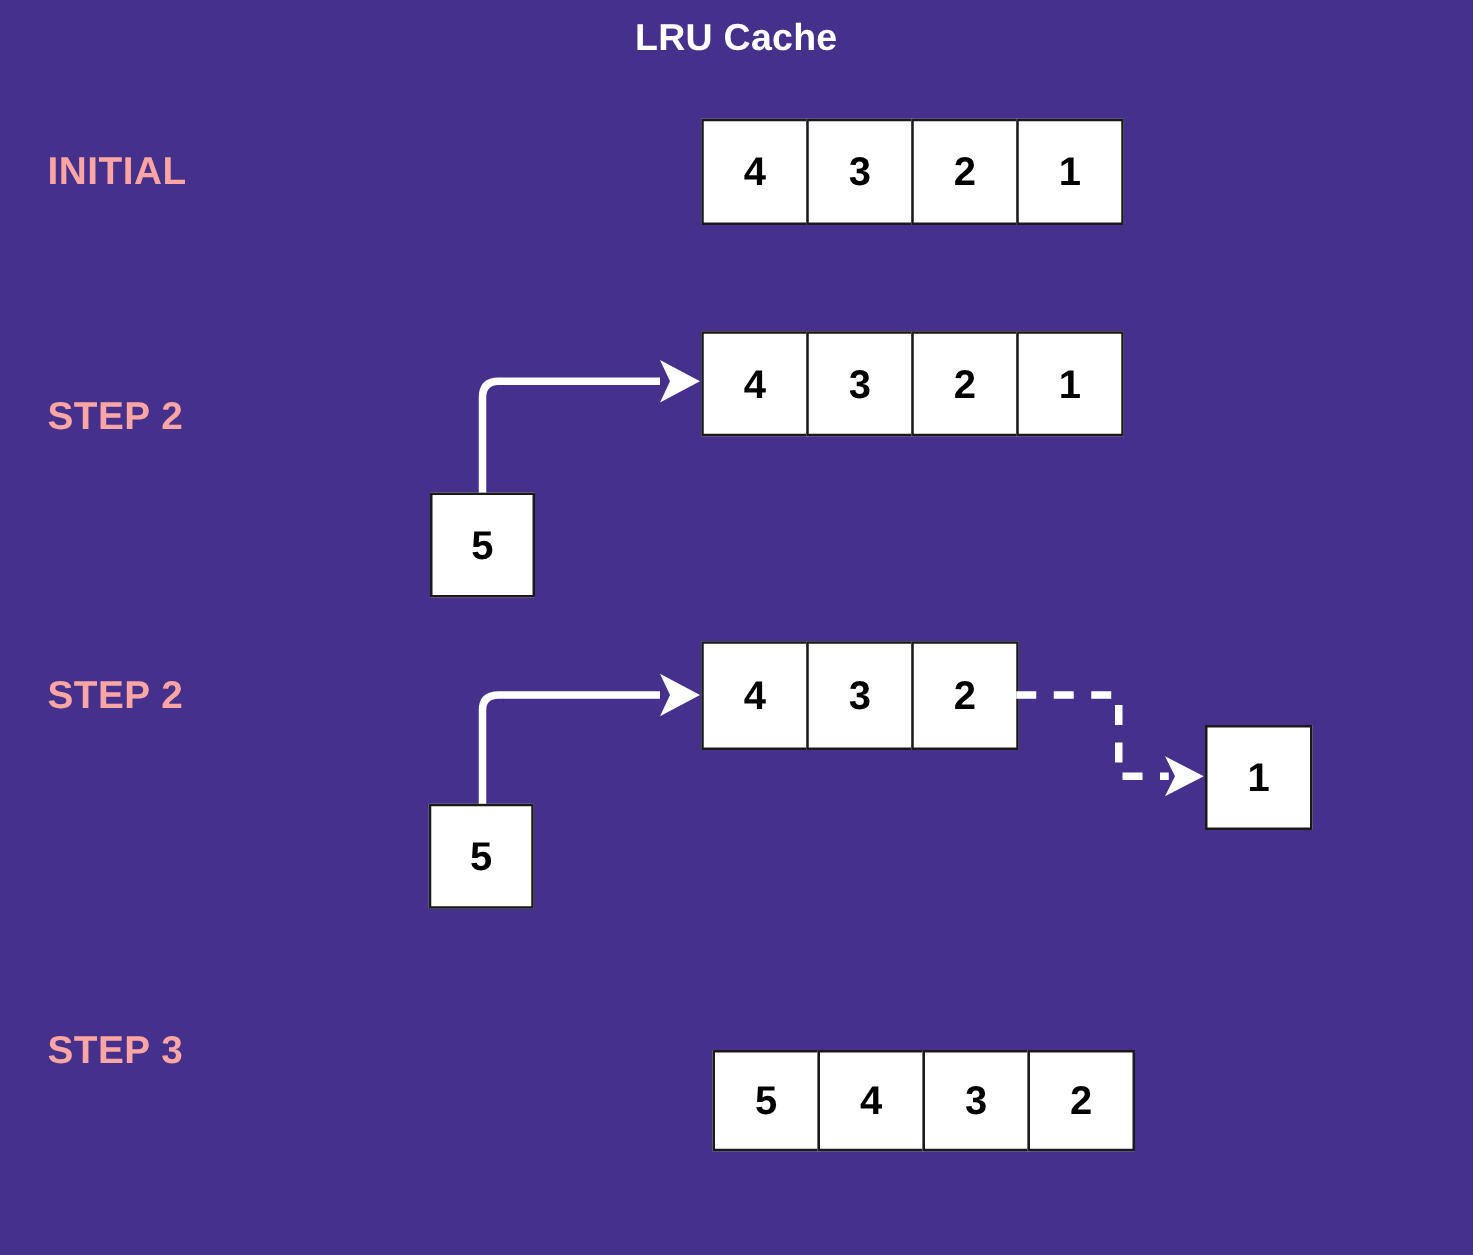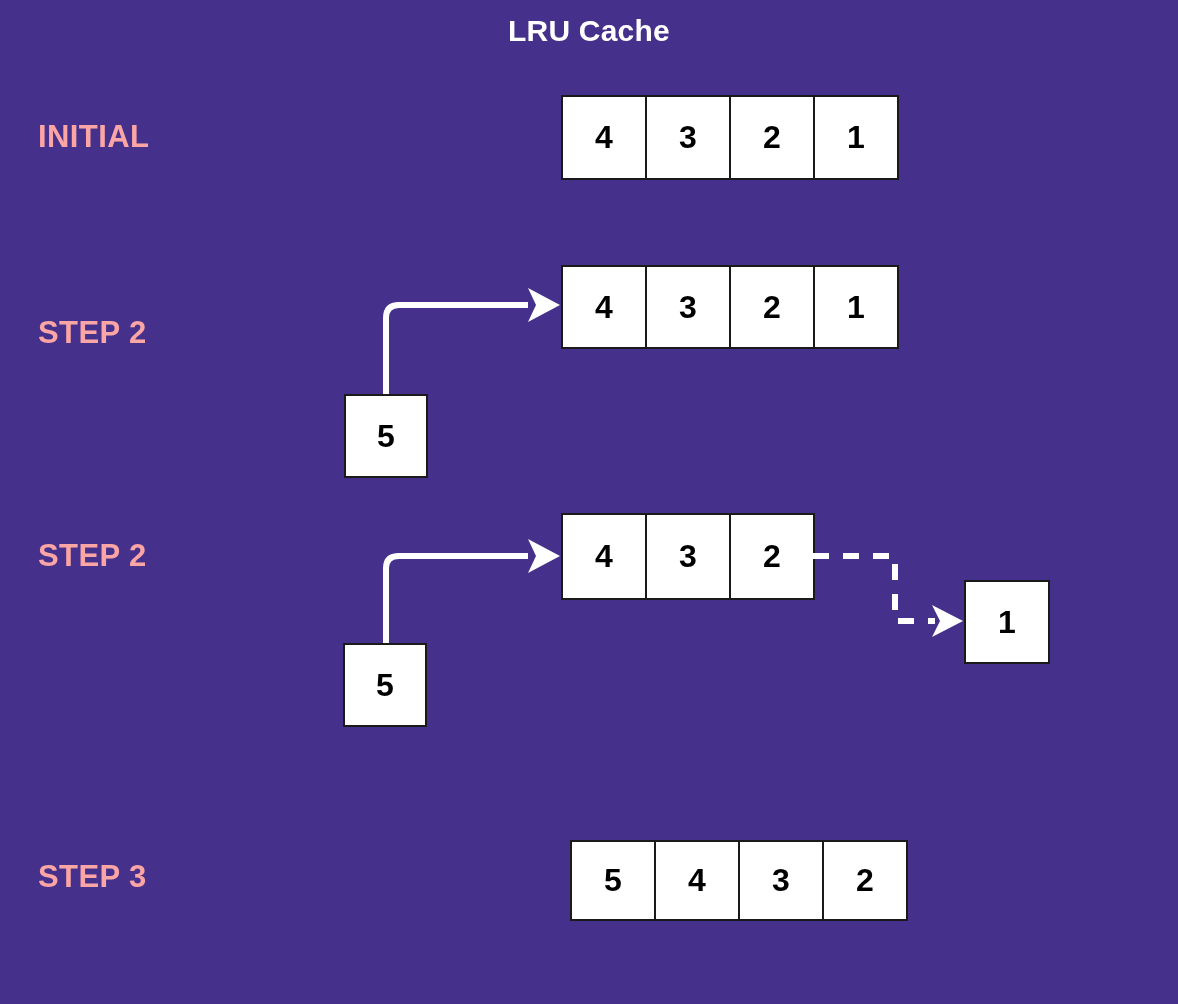--- a/index.html
+++ b/index.html
@@ -106,21 +106,21 @@
 
   <div class="row-label" style="left:38px; top:538px;">STEP 2</div>
   <div class="cells" id="cache-step2" style="left:561px; top:513px;">
       <div class="cell" style="width: 86px; height: 87px;">4</div>
       <div class="cell" style="width: 86px; height: 87px;">3</div>
       <div class="cell" style="width: 86px; height: 87px;">2</div>
     </div>
   <div class="single-box" style="left:343px; top:643px; width:84px; height:84px;">5</div>
   <div class="single-box" style="left:964px; top:580px; width:86px; height:84px;">1</div>
 
-  <div class="row-label" style="left:38px; top:859px;">STEP 3</div>
+  <div class="row-label" style="left:38px; top:822px;">STEP 3</div>
   <div class="cells" id="cache-step3" style="left:570px; top:840px;">
       <div class="cell" style="width: 86px; height: 81px;">5</div>
       <div class="cell" style="width: 86px; height: 81px;">4</div>
       <div class="cell" style="width: 86px; height: 81px;">3</div>
       <div class="cell" style="width: 86px; height: 81px;">2</div>
     </div>
 
   <svg class="overlay" viewBox="0 0 1178 1004">
 
     <g>

